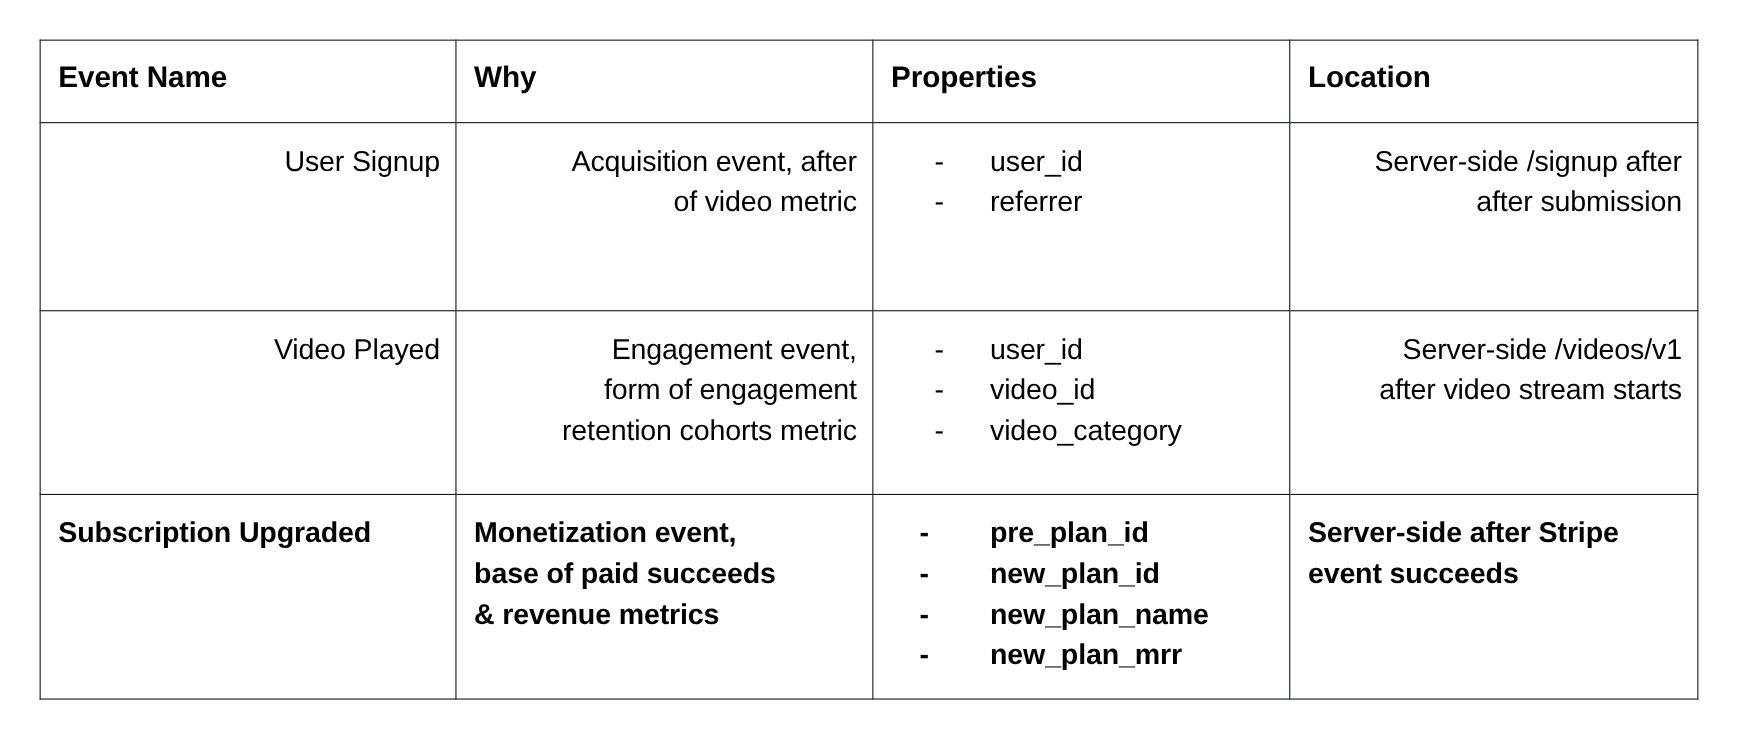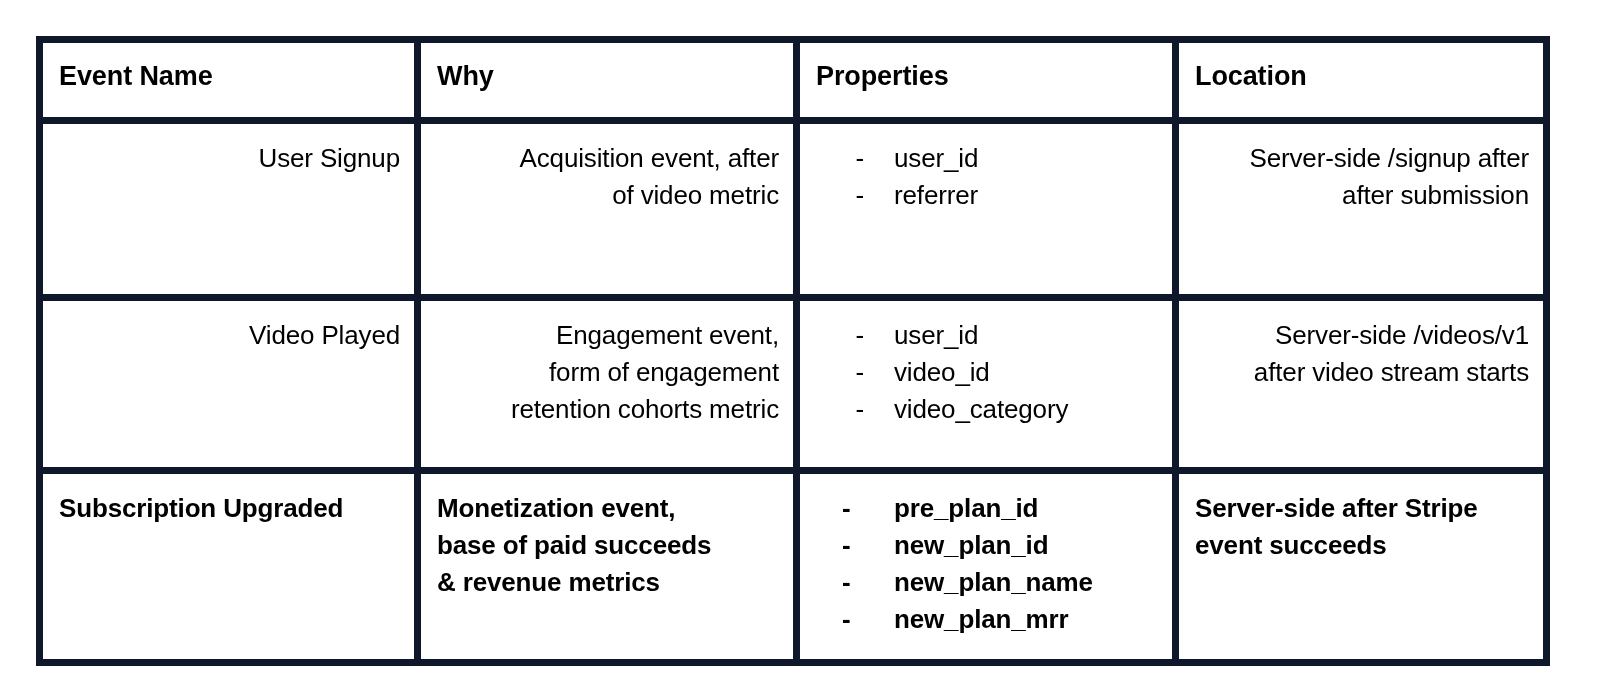--- a/index.html
+++ b/index.html
@@ -24,21 +24,21 @@
     position: absolute;
     left: 36px;
     top: 36px;
     width: 1507px;
     border-collapse: collapse;
     table-layout: fixed;
     background: #ffffff;
   }
   table.event-table td,
   table.event-table th {
-    border: 7px solid #0f172a;
+    border: 1px solid #0f172a;
     vertical-align: top;
     padding: 0;
     background: #ffffff;
   }
   col.c-event { width: 378px; }
   col.c-why   { width: 379px; }
   col.c-props { width: 379px; }
   col.c-loc   { width: 371px; }
 
   
@@ -82,21 +82,21 @@
     letter-spacing: -0.15px;
   }
   .prop-dash {
     display: inline-block;
     width: 22px;
     margin-left: 42px;
     flex: 0 0 auto;
   }
   .prop-name {
     display: inline-block;
-    margin-left: 30px;
+    margin-left: 42px;
   }
 </style>
 </head>
 <body>
 
 <div class="sheet">
   <table class="event-table">
     <colgroup>
       <col class="c-event">
       <col class="c-why">

